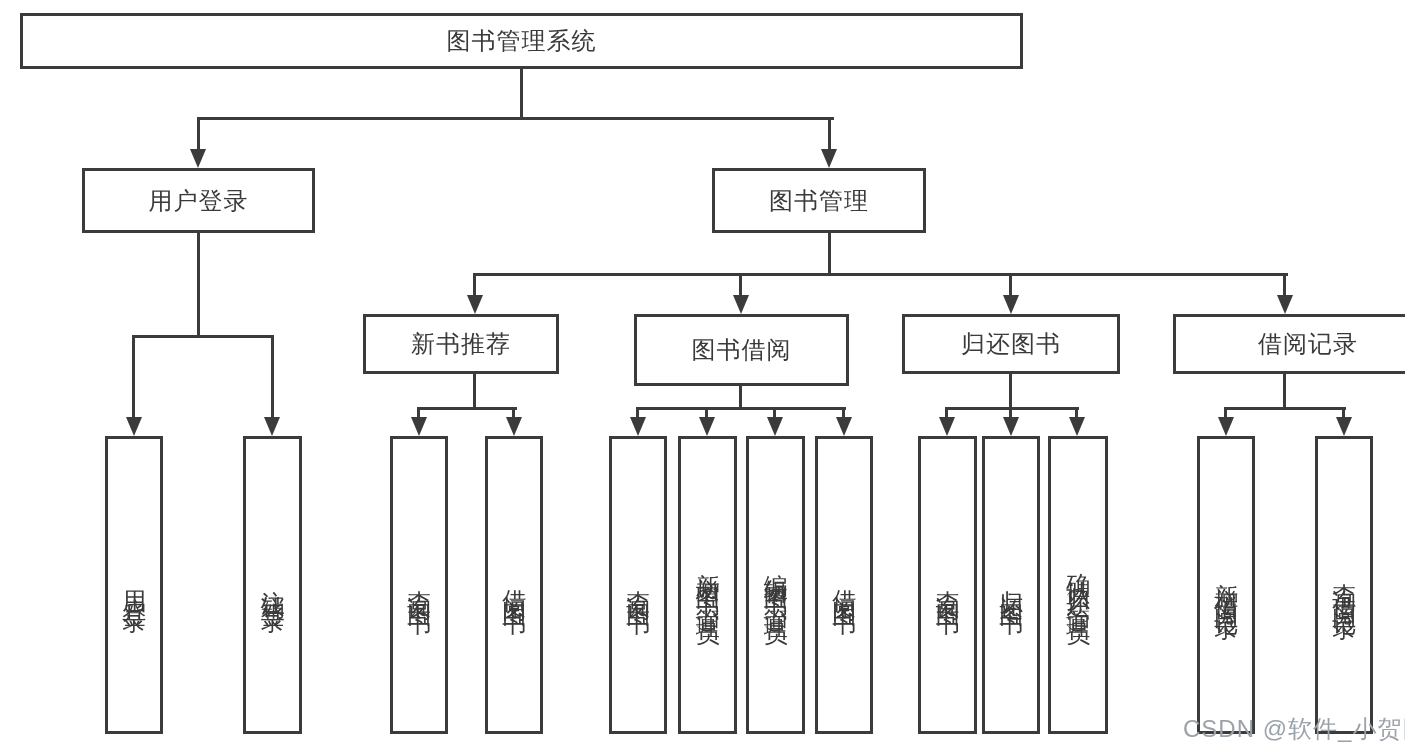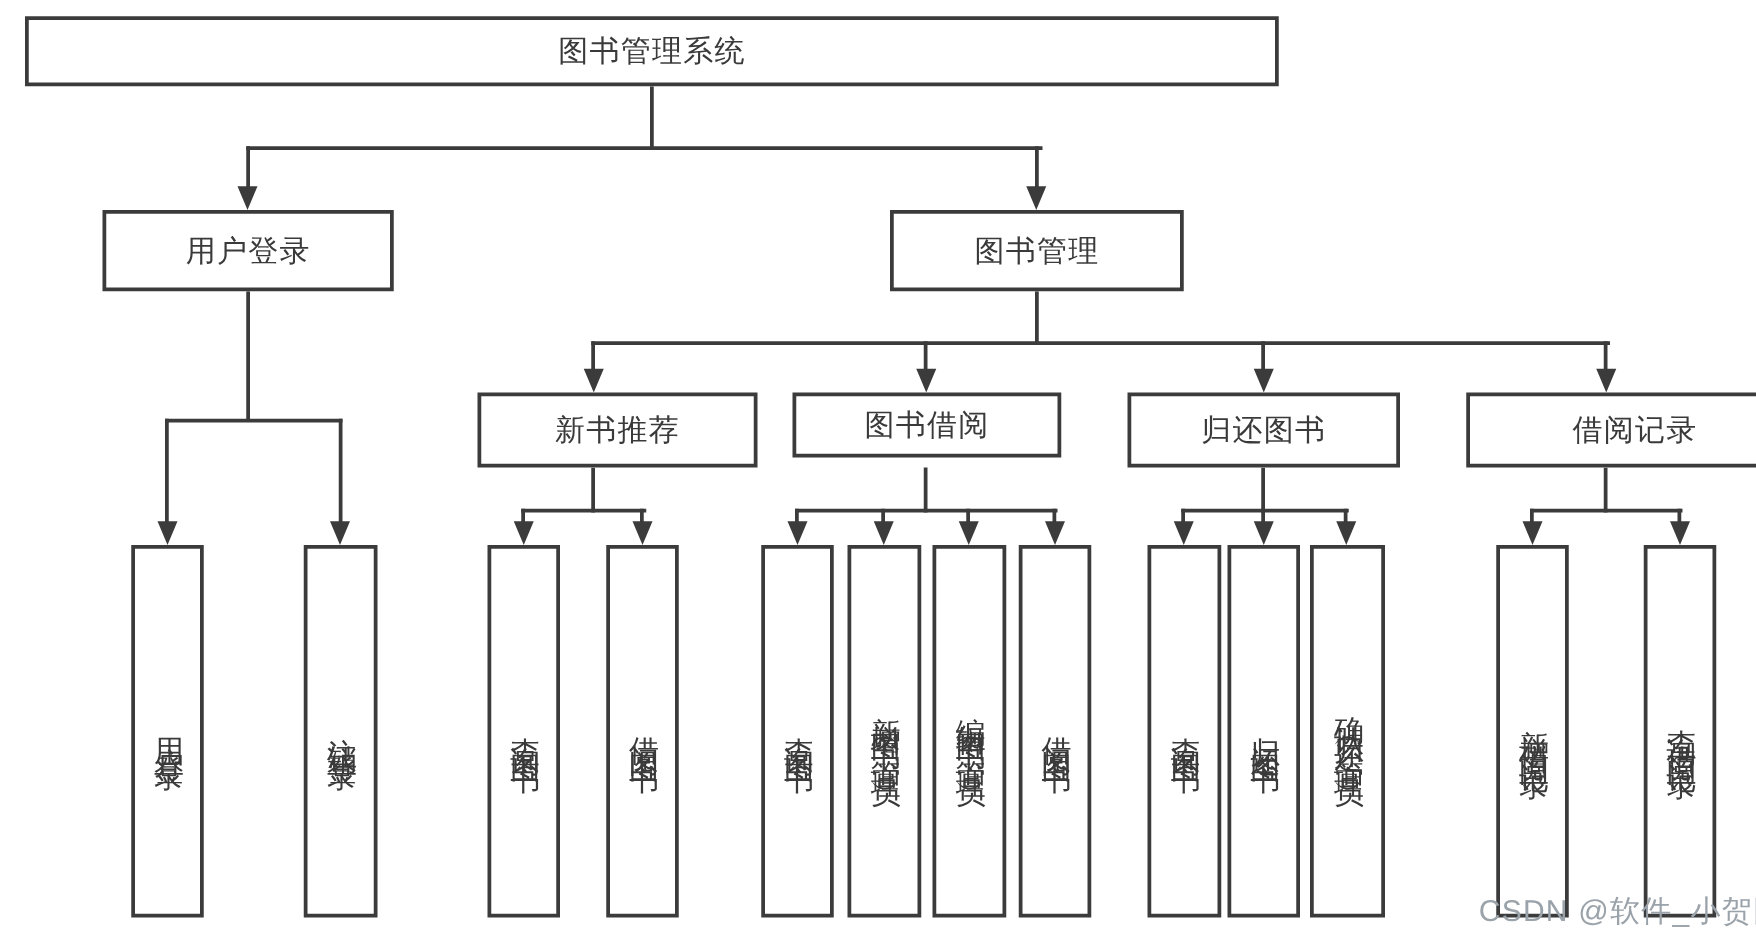--- a/index.html
+++ b/index.html
@@ -83,29 +83,29 @@
   <div class="ah" style="left:1336px;top:417px"></div>
 
   <div class="box h" style="left:20px;top:13px;width:1003px;height:56px">
     <span>图书管理系统</span>
   </div>
 
   <div class="box h" style="left:82px;top:168px;width:233px;height:65px">
     <span>用户登录</span>
   </div>
 
-  <div class="box h" style="left:712px;top:168px;width:235px;height:65px">
+  <div class="box h" style="left:712px;top:168px;width:214px;height:65px">
     <span>图书管理</span>
   </div>
 
-  <div class="box h" style="left:382px;top:314px;width:224px;height:60px">
+  <div class="box h" style="left:363px;top:314px;width:196px;height:60px">
     <span>新书推荐</span>
   </div>
 
-  <div class="box h" style="left:634px;top:314px;width:215px;height:52px">
+  <div class="box h" style="left:634px;top:314px;width:215px;height:72px">
     <span>图书借阅</span>
   </div>
 
   <div class="box h" style="left:902px;top:314px;width:218px;height:60px">
     <span>归还图书</span>
   </div>
 
   <div class="box h" style="left:1173px;top:314px;width:270px;height:60px">
     <span>借阅记录</span>
   </div>

